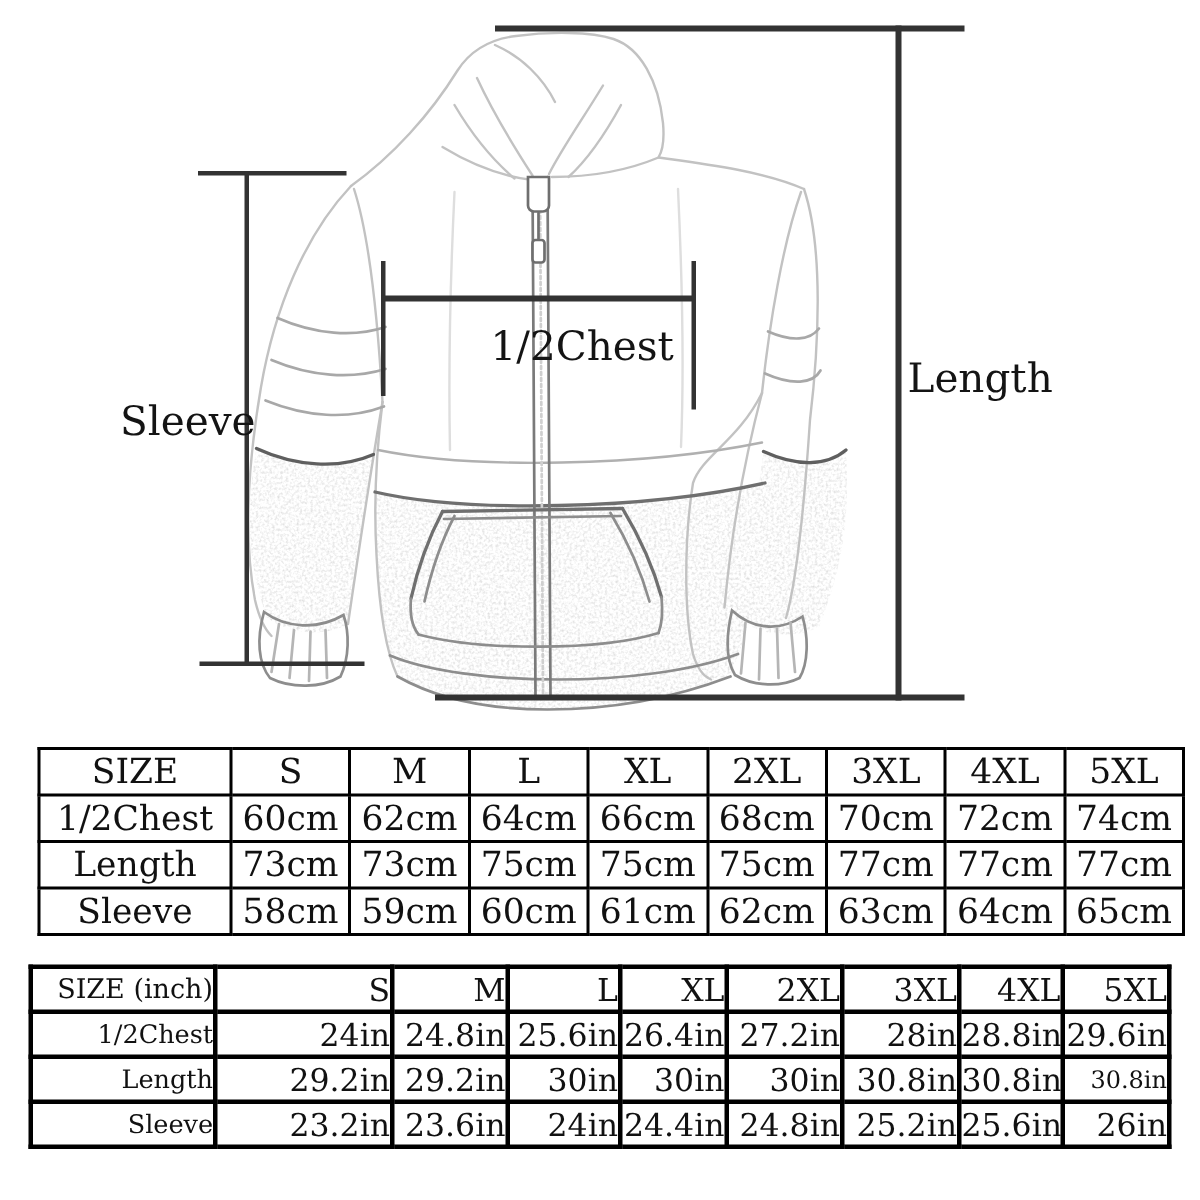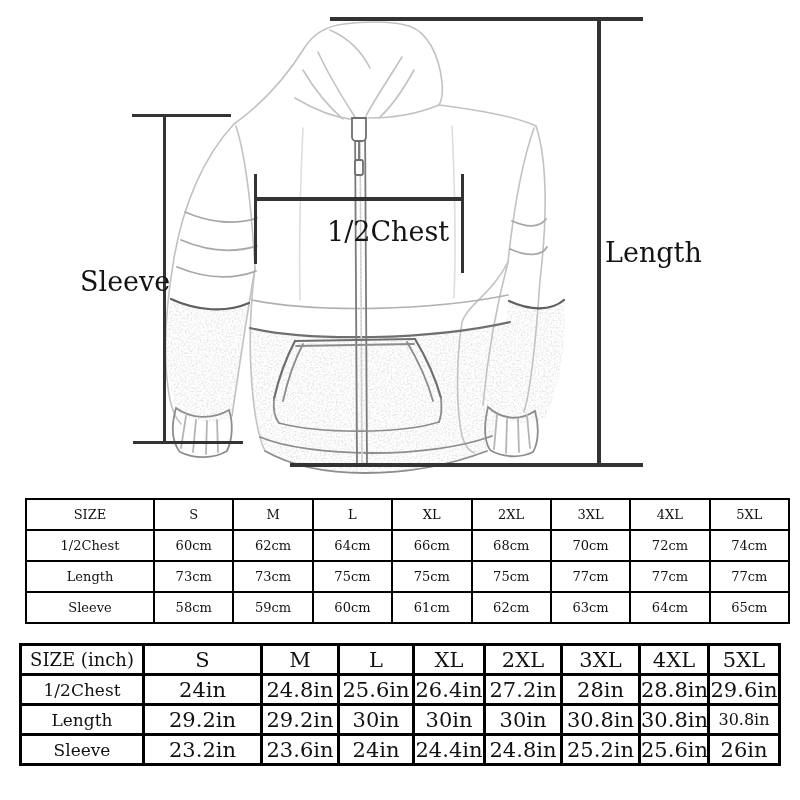--- a/index.html
+++ b/index.html
@@ -22,23 +22,23 @@
   .cap-length-bot   {left:290px;top:463px;width:353px;height:4px;}
   
   .mlabel{position:absolute;font-size:27px;line-height:1.1;white-space:nowrap;z-index:3;color:#141414;}
   .lbl-sleeve {left:80px; top:267px;}
   .lbl-chest  {left:327px;top:217px;}
   .lbl-length {left:605px;top:238px;}
   
   table{position:absolute;border-collapse:collapse;table-layout:fixed;background:#fff;z-index:2;}
   th,td{border:2px solid #000;text-align:center;vertical-align:middle;font-weight:normal;padding:0;overflow:hidden;white-space:nowrap;}
   #table-cm{left:25px;top:498px;width:765px;}
-  #table-cm th,#table-cm td{height:29px;font-size:13px;}
+  #table-cm th,#table-cm td{height:29px;font-size:23px;}
   #table-inch{left:19px;top:643px;width:759px;}
-  #table-inch th,#table-inch td{border-width:3px;height:27px;font-size:21px;}
+  #table-inch th,#table-inch td{border-width:3px;height:27px;font-size:21px;text-align:right;}
   #table-inch thead th:first-child{font-size:18px;}
   #table-inch tbody th{font-size:17px;}
   #table-inch tbody tr:nth-child(2) td:nth-child(9){font-size:16px;}
 </style>
 </head>
 <body>
 
 <div class="canvas">
 
   <svg class="sketch" width="800" height="492" viewBox="0 0 800 492">

